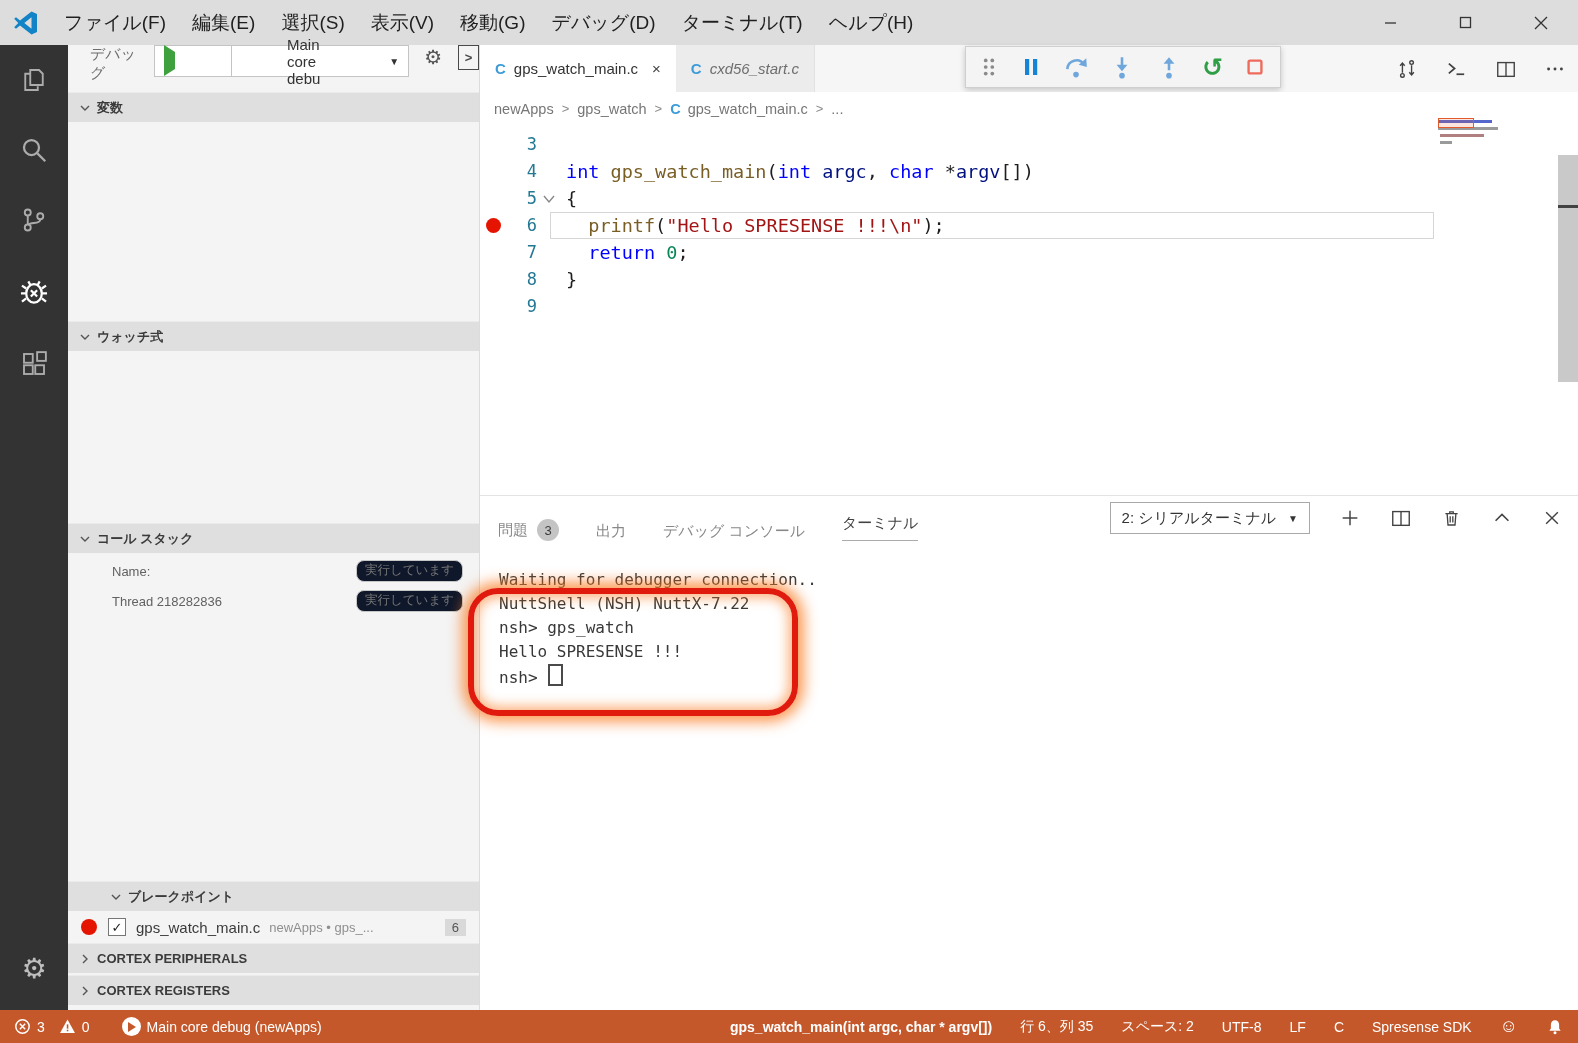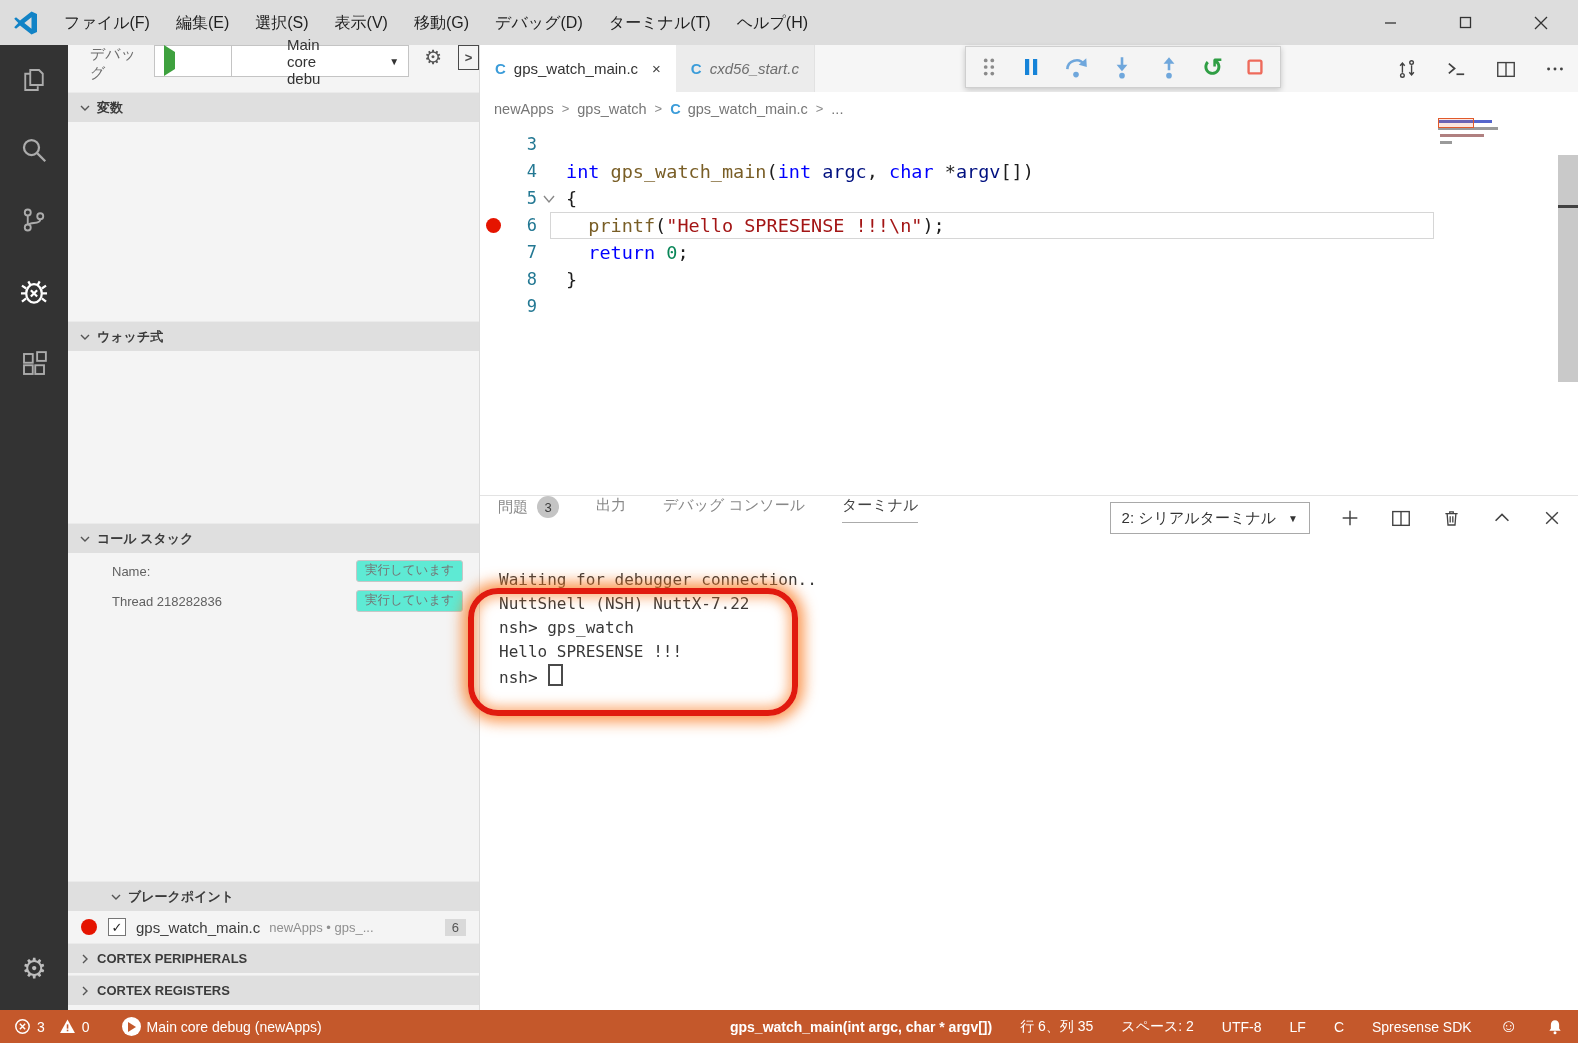--- a/index.html
+++ b/index.html
@@ -1,21 +1,21 @@
 <!DOCTYPE html>
 <html><head>
 <meta charset="utf-8">
 <style>
   html,body{margin:0;padding:0;background:#888;}
   #app{position:relative;width:1578px;height:1043px;background:#fff;overflow:hidden;
        font-family:"Liberation Sans","DejaVu Sans",sans-serif;color:#333;}
   
   .titlebar{position:absolute;left:0;top:0;width:1578px;height:45px;background:#DDDDDD;display:flex;align-items:center;}
   .logo{width:26px;height:26px;margin:0 12px 0 13px;flex:0 0 auto;}
-  .menu-item{padding:0 13px;height:45px;line-height:45px;font-size:16px;color:#1f1f1f;cursor:default;}
+  .menu-item{padding:0 13px;height:45px;line-height:45px;font-size:19px;color:#1f1f1f;cursor:default;}
   .window-title{position:absolute;left:868px;top:0;height:45px;line-height:45px;font-size:14.5px;color:#3c3c3c;white-space:nowrap;}
   .win-controls{position:absolute;right:0;top:0;height:45px;display:flex;}
   .win-btn{width:75px;height:45px;display:flex;align-items:center;justify-content:center;color:#333;}
   
   .activitybar{position:absolute;left:0;top:45px;width:68px;height:965px;background:#333333;}
   .ab-icon{position:absolute;left:0;width:68px;height:48px;display:flex;align-items:center;justify-content:center;color:#ACACAC;}
   .ab-icon.active{color:#FFFFFF;}
   .ab-gear{font-size:28px;color:#BDBDBD;}
   
   .sidebar{position:absolute;left:68px;top:45px;width:412px;height:965px;background:#F4F4F4;border-right:1px solid #DCDCDC;box-sizing:border-box;}
@@ -25,21 +25,21 @@
   .play-tri{width:0;height:0;border-left:11px solid #3EA13E;border-top:7px solid transparent;border-bottom:7px solid transparent;margin:0 9px;}
   .launch-sep{width:1px;height:30px;background:#C4C4C4;}
   .launch-name{font-size:15px;color:#333;padding:0 6px 0 9px;}
   .launch-caret{font-size:10px;color:#333;padding-right:9px;}
   .sb-gear{font-size:20px;color:#555;margin-left:15px;}
   .console-btn{margin-left:16px;width:23px;height:23px;border:1.6px solid #4a4a4a;display:flex;align-items:center;justify-content:center;font-size:13px;font-weight:bold;color:#4a4a4a;}
   .sb-header{position:absolute;left:0;right:0;height:30px;background:#DFDFDF;display:flex;align-items:center;padding-left:8px;font-size:13px;font-weight:bold;color:#3B3B3B;border-top:1px solid #EBEBEB;box-sizing:border-box;}
   .chev{width:18px;height:16px;margin-right:3px;flex:0 0 auto;}
   .cs-row{position:absolute;left:0;right:0;height:30px;display:flex;align-items:center;padding-left:44px;}
   .cs-name{font-size:13px;color:#616161;}
-  .cs-badge{margin-left:auto;margin-right:16px;background:#5eead4;border:1px solid #C6C6C6;color:#757575;font-size:12.5px;padding:1px 8px 2px;border-radius:3px;}
+  .cs-badge{margin-left:auto;margin-right:16px;background:#0f172a;border:1px solid #C6C6C6;color:#757575;font-size:12.5px;padding:1px 8px 2px;border-radius:8px;}
   .bp-row{position:absolute;left:0;right:0;height:32px;display:flex;align-items:center;padding-left:13px;}
   .bp-dot{width:16px;height:16px;border-radius:50%;background:#E51400;flex:0 0 auto;}
   .bp-check{width:16px;height:16px;border:1px solid #767676;background:#fff;margin-left:11px;display:flex;align-items:center;justify-content:center;font-size:13px;color:#222;flex:0 0 auto;}
   .bp-file{margin-left:10px;font-size:15px;color:#3B3B3B;white-space:nowrap;}
   .bp-path{margin-left:9px;font-size:13px;color:#8F8F8F;white-space:nowrap;overflow:hidden;}
   .bp-line{margin-left:auto;margin-right:13px;background:#D9D9D9;color:#555;font-size:13px;padding:1px 7px;flex:0 0 auto;}
   
   .editor{position:absolute;left:480px;top:45px;width:1098px;height:450px;background:#fff;}
   .tabbar{position:absolute;top:0;left:0;right:0;height:47px;background:#F6F6F6;display:flex;}
   .tab{height:47px;display:flex;align-items:center;padding:0 15px;font-size:15px;white-space:nowrap;}
@@ -63,21 +63,21 @@
   .tk-kw{color:#0000FF;}.tk-fn{color:#795E26;}.tk-str{color:#A31515;}.tk-num{color:#098658;}.tk-var{color:#001080;}
   .cur-box{position:absolute;left:70px;width:884px;top:0;bottom:0;border:1px solid #D6D6D6;box-sizing:border-box;pointer-events:none;}
   .minimap{position:absolute;left:958px;top:73px;width:64px;height:50px;}
   .mm-bar{position:absolute;height:3px;}
   .mm-hl{position:absolute;border:1px solid #E05A2B;background:rgba(240,90,40,.15);}
   .scrolldecor{position:absolute;right:0;top:73px;width:20px;height:310px;}
   .scroll-thumb{position:absolute;left:0;right:0;top:37px;height:227px;background:#C9C9C9;}
   .scroll-mark{position:absolute;left:0;right:0;top:87px;height:3px;background:#424242;}
   
   .panel{position:absolute;left:480px;top:495px;width:1098px;height:515px;background:#fff;border-top:1px solid #E3E3E3;box-sizing:border-box;}
-  .panel-tabs{position:absolute;top:0;left:0;height:45px;display:flex;align-items:flex-start;padding-left:18px;gap:37px;}
+  .panel-tabs{position:absolute;top:0;left:0;height:45px;display:flex;align-items:flex-end;padding-left:18px;gap:37px;}
   .panel-tab{font-size:15px;color:#888;display:flex;align-items:center;gap:9px;cursor:default;}
   .panel-tab.active .pt-label{color:#424242;border-bottom:1px solid #ABABAB;padding-bottom:7px;}
   .pt-badge{width:22px;height:22px;border-radius:50%;background:#C4C4C4;color:#3a3a3a;font-size:13px;display:flex;align-items:center;justify-content:center;}
   .panel-actions{position:absolute;top:6px;right:16px;display:flex;align-items:center;gap:29px;color:#424242;padding-left:16px;}
   .term-select{display:flex;align-items:center;height:30px;border:1px solid #A9A9A9;background:#fff;padding:0 11px;font-size:15px;color:#333;gap:12px;}
   .ts-caret{font-size:10px;color:#333;}
   .terminal{position:absolute;top:72px;left:19px;font-family:"DejaVu Sans Mono","Liberation Mono",monospace;font-size:16px;line-height:24px;color:#383838;white-space:pre;}
   .term-cursor{display:inline-block;width:11px;height:18px;border:2px solid #4a4a4a;vertical-align:-3px;margin-left:1px;}
   .annotation{position:absolute;left:468px;top:588px;width:318px;height:116px;border:6px solid #E11A0E;border-radius:30px;
       box-shadow:0 0 14px 6px rgba(250,120,30,.75), inset 0 0 12px 4px rgba(250,120,30,.55);pointer-events:none;}

